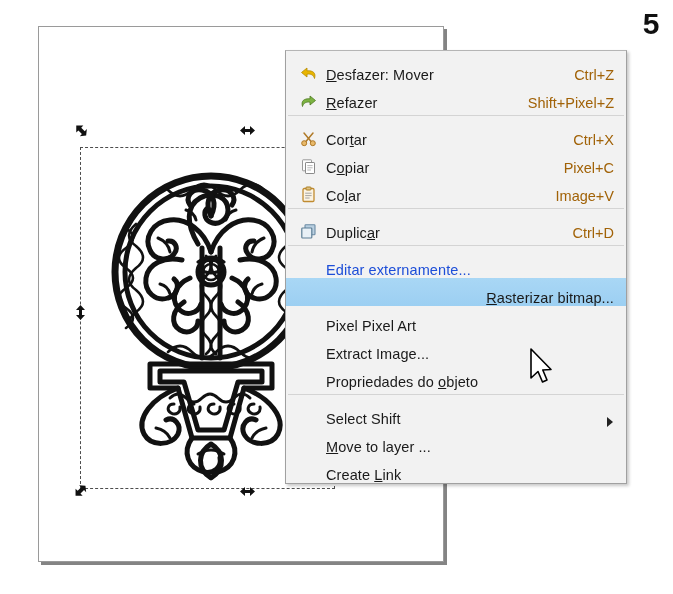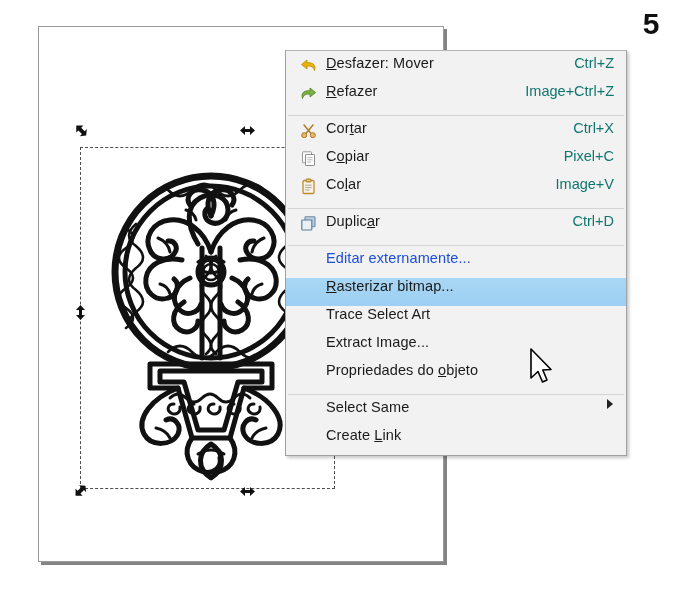--- a/index.html
+++ b/index.html
@@ -87,32 +87,33 @@
     border: 1px solid #a0a0a0;
     border-top-color: #b5b5b5;
     box-sizing: border-box;
     box-shadow: 2px 2px 3px rgba(0,0,0,0.22);
     padding: 4px 0 0 0;
     font-family: "Liberation Sans", sans-serif;
   }
   .menu-item {
     position: relative;
     display: flex;
-    align-items: flex-start;
+    align-items: flex-end;
     height: 28px;
     padding: 0 12px 0 10px;
     box-sizing: border-box;
     cursor: default;
     color: #1a1a1a;
     font-size: 14.5px;
   }
   .menu-item.disabled { color: #1d4ed8; }
   .menu-item.highlighted {
     background: #a4d4f4;
     background: linear-gradient(to bottom, #a9d7f5 0%, #9ccff2 100%);
+    flex-direction: column;
   }
   .mi-icon {
     width: 24px;
     min-width: 24px;
     height: 20px;
     display: flex;
     align-items: center;
     justify-content: center;
     margin-right: 6px;
   }
@@ -120,21 +121,21 @@
   .mi-label {
     flex: 1 1 auto;
     white-space: nowrap;
     letter-spacing: 0.1px;
   }
   .mi-label u { text-decoration: underline; text-underline-offset: 1px; }
   .mi-shortcut {
     margin-left: 18px;
     white-space: nowrap;
     font-size: 14.5px;
-    color: #0f766e;
+    color: #a16207;
     text-align: right;
   }
   .mi-submenu-arrow {
     margin-left: 14px;
     width: 8px;
     display: flex;
     align-items: center;
     justify-content: flex-end;
   }
   .menu-sep {
@@ -281,21 +282,21 @@
       <span class="mi-label"><u>D</u>esfazer: Mover</span>
       <span class="mi-shortcut">Ctrl+Z</span>
     </div>
     <div class="menu-item">
       <span class="mi-icon">
         <svg width="17" height="17" viewBox="0 0 17 17">
           <path d="M10 3 L15.5 7.5 L10 12 L10 9.2 C6 8.6 3.5 10 2.5 13.5 C0.8 8 3.8 5.4 10 5.8 Z" fill="#7cb342" stroke="#4f7a22" stroke-width="0.8" stroke-linejoin="round"></path>
         </svg>
       </span>
       <span class="mi-label"><u>R</u>efazer</span>
-      <span class="mi-shortcut">Image+Ctrl+Z</span>
+      <span class="mi-shortcut">Shift+Pixel+Z</span>
     </div>
     <div class="menu-sep"></div>
     <div class="menu-item">
       <span class="mi-icon">
         <svg width="17" height="17" viewBox="0 0 17 17">
           <g stroke="#b07a28" stroke-width="1.5" fill="none" stroke-linecap="round">
             <path d="M4 3 L11.5 12"></path>
             <path d="M13 3 L5.5 12"></path>
           </g>
           <circle cx="4.2" cy="13.2" r="2.5" fill="#e8b96a" stroke="#b07a28" stroke-width="1"></circle>
@@ -350,39 +351,43 @@
     <div class="menu-item disabled">
       <span class="mi-icon"></span>
       <span class="mi-label">Editar externamente...</span>
     </div>
     <div class="menu-item highlighted">
       <span class="mi-icon"></span>
       <span class="mi-label"><u>R</u>asterizar bitmap...</span>
     </div>
     <div class="menu-item">
       <span class="mi-icon"></span>
-      <span class="mi-label">Trace Select Art</span>
+      <span class="mi-label">Pixel Pixel Art</span>
     </div>
     <div class="menu-item">
       <span class="mi-icon"></span>
       <span class="mi-label">Extract Image...</span>
     </div>
     <div class="menu-item">
       <span class="mi-icon"></span>
       <span class="mi-label">Propriedades do <u>o</u>bjeto</span>
     </div>
     <div class="menu-sep"></div>
     <div class="menu-item">
       <span class="mi-icon"></span>
-      <span class="mi-label">Select Same</span>
+      <span class="mi-label">Select Shift</span>
       <span class="mi-submenu-arrow">
         <svg width="7" height="10" viewBox="0 0 7 10">
           <path d="M0 0 L6 5 L0 10 Z" fill="#222"></path>
         </svg>
       </span>
+    </div>
+    <div class="menu-item">
+      <span class="mi-icon"></span>
+      <span class="mi-label"><u>M</u>ove to layer ...</span>
     </div>
     <div class="menu-item">
       <span class="mi-icon"></span>
       <span class="mi-label">Create <u>L</u>ink</span>
     </div>
   </div>
 
 <div id="mouse-cursor">
   <svg width="26" height="40" viewBox="0 0 26 40">
     <path d="M2 1 L2 30 L9 23.5 L13.5 34 L18 32 L13.8 22 L22 21.5 Z" fill="#ffffff" stroke="#000000" stroke-width="1.6" stroke-linejoin="round"></path>

